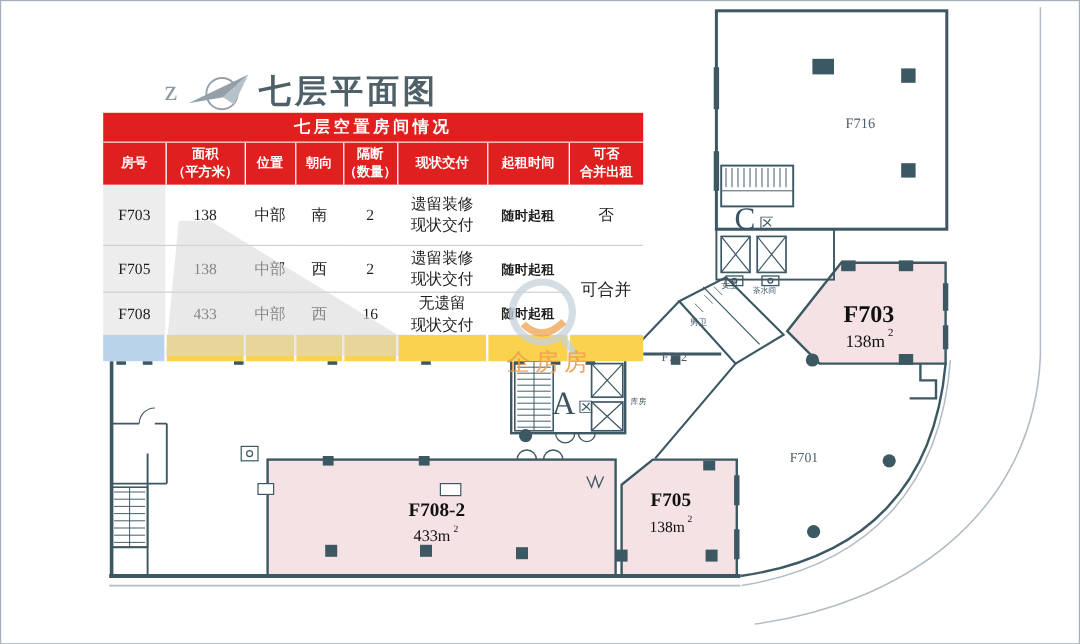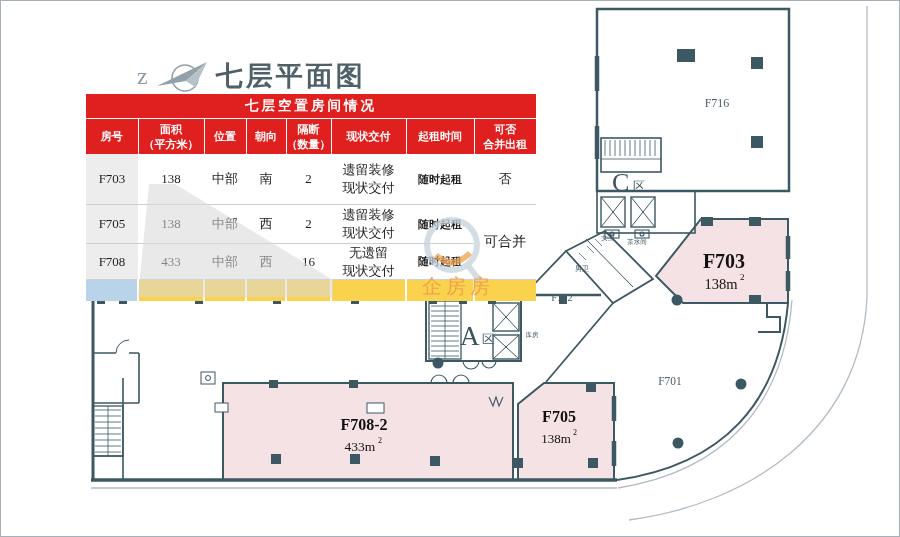--- a/index.html
+++ b/index.html
@@ -39,21 +39,21 @@
   #vtable td.deco{font-size:13px;line-height:1.35;}
   #vtable td.lease{font-size:11px;font-weight:bold;}
   #vtable td.merge{font-size:14px;text-align:center;}
   #vtable tr.bar td{height:21px;background:#fad24e;border-bottom:none;border-left:2px solid #fff;}
   #vtable tr.bar td:first-child{background:#b9d3ea;border-left:none;}
   #wedge{
     position:absolute;left:0;top:24px;width:450px;height:179px;background:#d7d7d7;opacity:.55;
     clip-path:polygon(63px 66px,89px 66px,247px 162px,247px 179px,52px 179px);pointer-events:none;
   }
   
-  #watermark{position:absolute;left:405px;top:204px;z-index:4;pointer-events:none;}
+  #watermark{position:absolute;left:405px;top:219px;z-index:4;pointer-events:none;}
 </style>
 </head>
 <body>
 
 <div id="canvas">
 
   <svg id="plan-svg" width="900" height="537" viewBox="0 0 900 537">
 
     <g stroke="#b2bcc4" stroke-width="1.3" fill="none">
       <path d="M866,5 V296 C860,430 748,503 628,519"></path>

